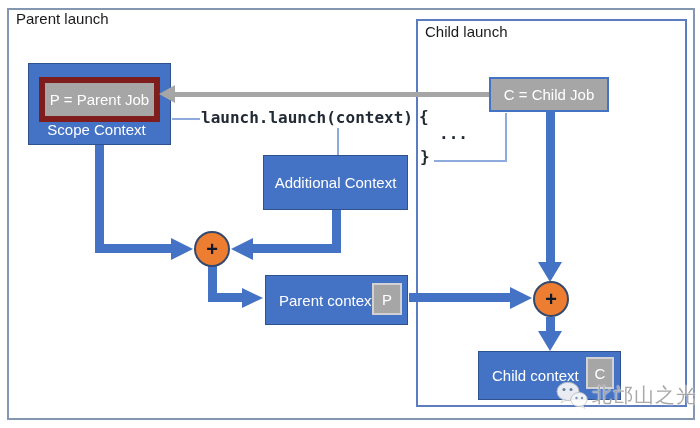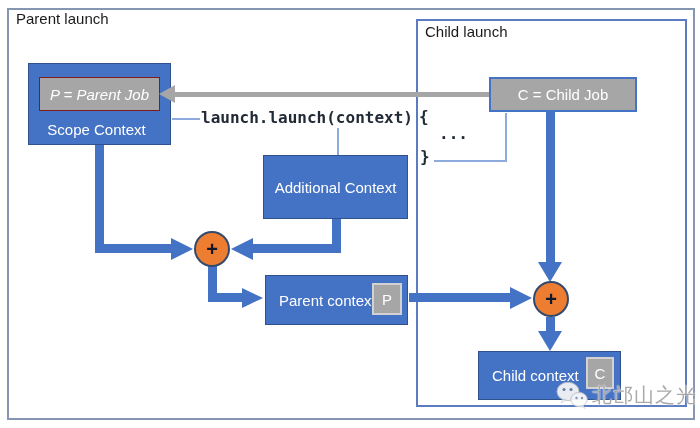--- a/index.html
+++ b/index.html
@@ -68,37 +68,37 @@
 
   <div class="abs blue" style="left:546px;top:317px;width:9px;height:15px;"></div>
   <div class="abs ah ah-down" style="left:538px;top:331px;"></div>
 
   <div class="abs thin" style="left:172px;top:118px;width:28px;height:2px;"></div>
   <div class="abs thin" style="left:337px;top:128px;width:2px;height:27px;"></div>
   <div class="abs thin" style="left:434px;top:160px;width:73px;height:2px;"></div>
   <div class="abs thin" style="left:505px;top:113px;width:2px;height:48px;"></div>
 
   <div class="abs bluebox" style="left:28px;top:63px;width:143px;height:82px;">
-    <div class="abs graybox" style="left:10px;top:13px;width:121px;height:34px;border:1px solid #7f1d1d;font-style:italic;">P = Parent Job</div>
+    <div class="abs graybox" style="left:10px;top:13px;width:121px;height:45px;border:6px solid #7f1d1d;">P = Parent Job</div>
     <div class="abs" style="left:0;right:6px;bottom:6px;text-align:center;">Scope Context</div>
   </div>
 
-  <div class="abs bluebox center" style="left:263px;top:155px;width:145px;height:64px;">Additional Context</div>
+  <div class="abs bluebox center" style="left:263px;top:155px;width:145px;height:55px;">Additional Context</div>
 
   <div class="abs bluebox" style="left:265px;top:275px;width:143px;height:50px;">
     <div class="abs" style="left:13px;top:0;height:100%;display:flex;align-items:center;">Parent context</div>
     <div class="abs graybox" style="left:106px;top:7px;width:30px;height:32px;border:2px solid #D2D2D2;">P</div>
   </div>
 
   <div class="abs bluebox" style="left:478px;top:351px;width:143px;height:49px;">
     <div class="abs" style="left:13px;top:0;height:100%;display:flex;align-items:center;">Child context</div>
     <div class="abs graybox" style="left:107px;top:5px;width:28px;height:32px;border:2px solid #D2D2D2;">C</div>
   </div>
 
-  <div class="abs graybox" style="left:489px;top:77px;width:148px;height:35px;border:2px solid #4472C4;">C = Child Job</div>
+  <div class="abs graybox" style="left:489px;top:77px;width:120px;height:35px;border:2px solid #4472C4;">C = Child Job</div>
 
   <div class="abs" style="left:173px;top:92px;width:316px;height:5px;background:#A6A6A6;"></div>
   <div class="abs ah" style="left:159px;top:85px;border-right:16px solid #A6A6A6;border-top:9px solid transparent;border-bottom:9px solid transparent;"></div>
 
   <div class="abs plus-circle" style="left:194px;top:231px;">
     <span>+</span>
   </div>
   <div class="abs plus-circle" style="left:533px;top:281px;">
     <span>+</span>
   </div>

